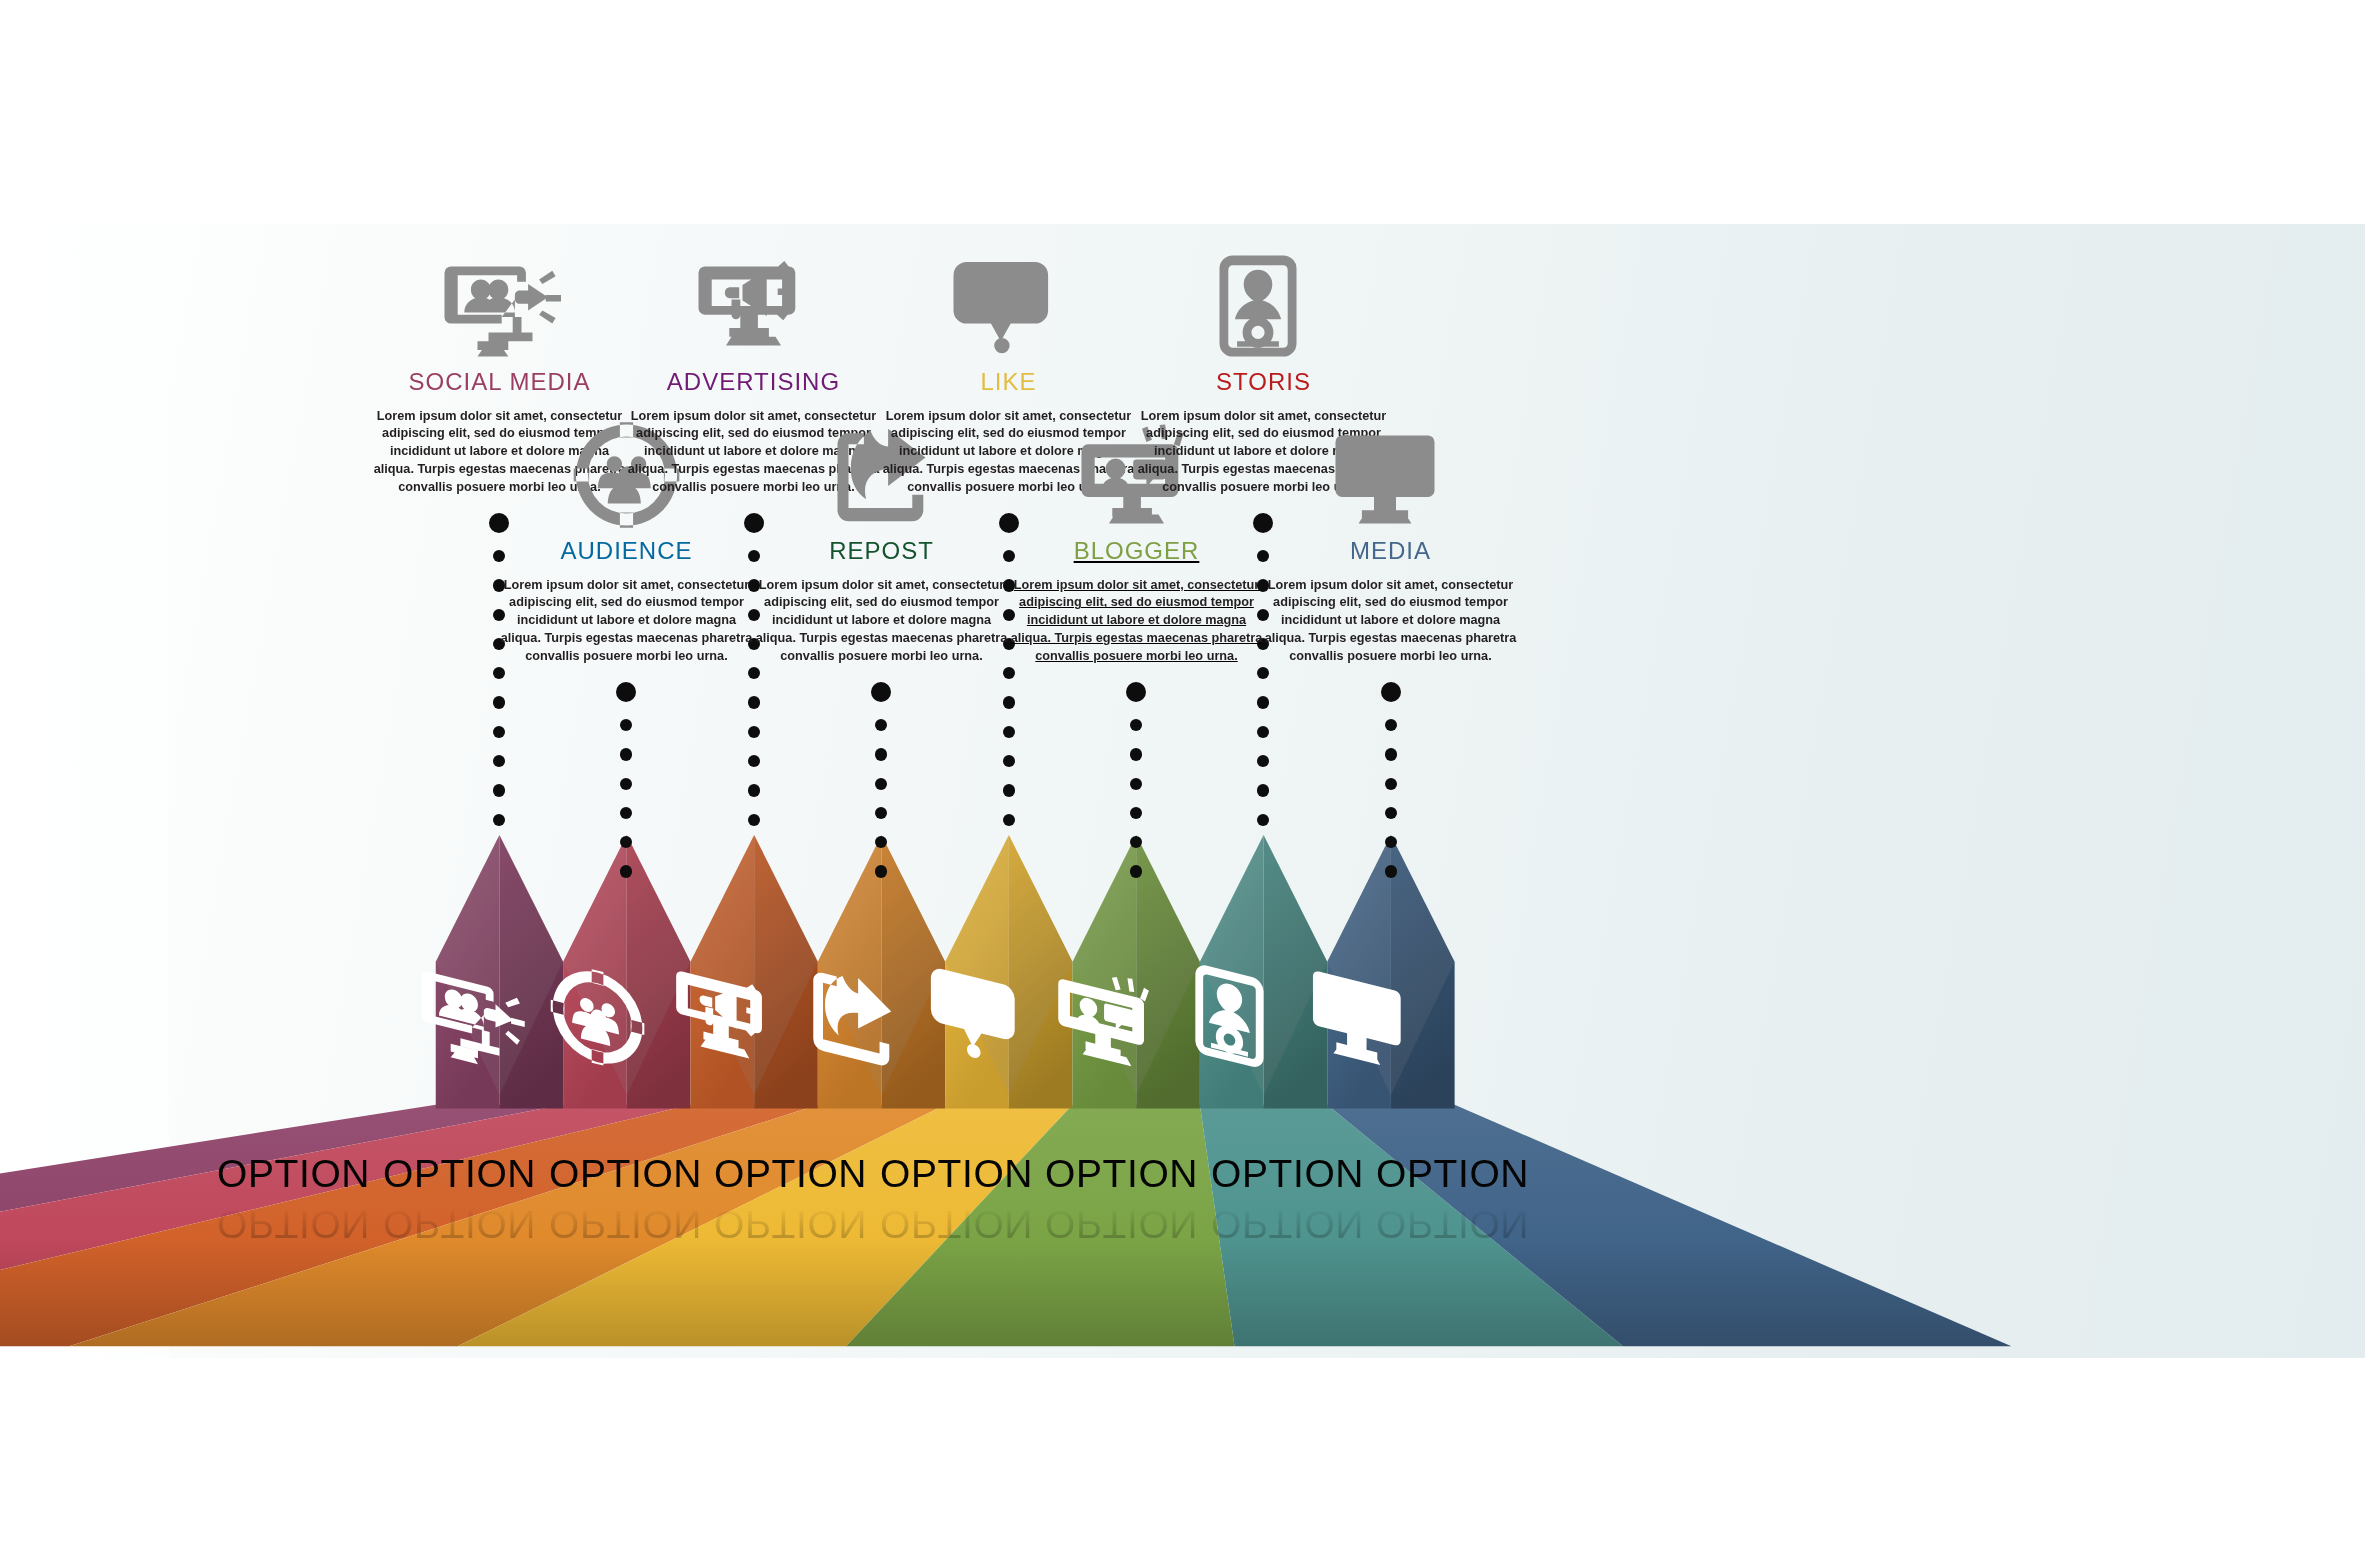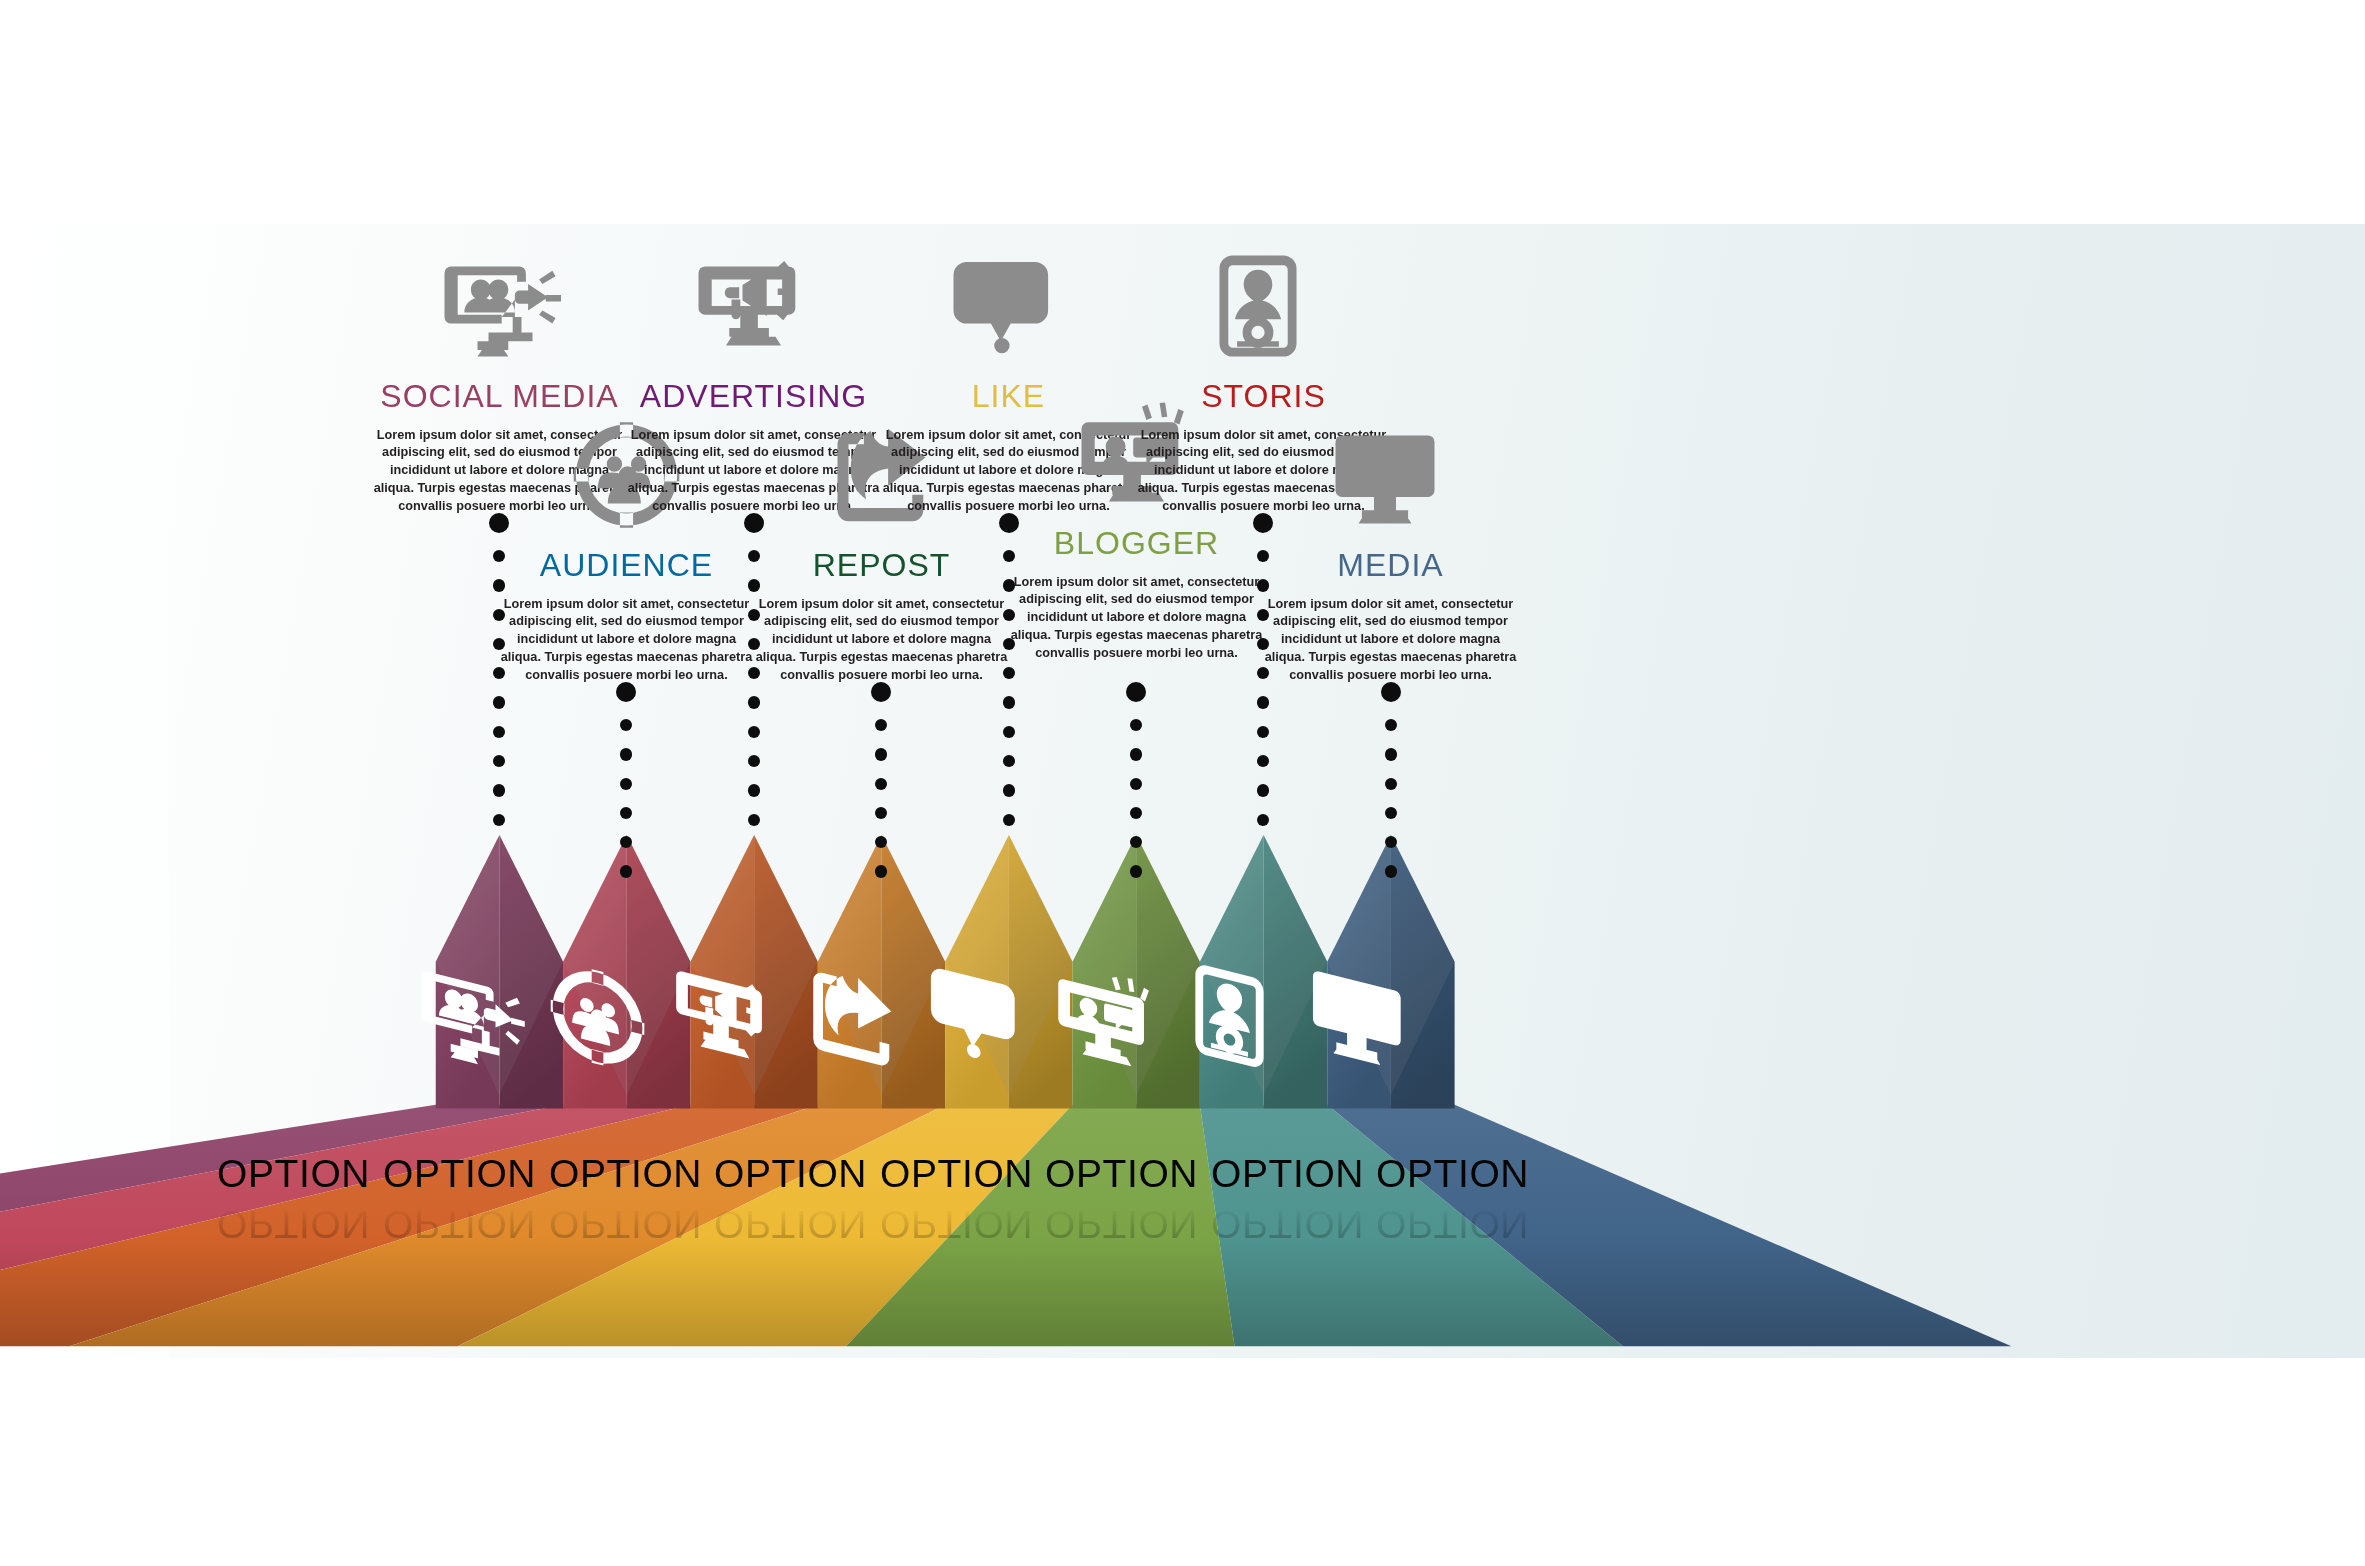--- a/index.html
+++ b/index.html
@@ -12,21 +12,21 @@
   
   .bgpanel{position:absolute;left:169px;top:224px;width:2197px;height:1134px;
       background:linear-gradient(100deg,#fdfefe 0%,#f6f9f9 22%,#eef4f4 55%,#e6eef0 80%,#e3ecee 100%);}
   .bgpanel.b2{left:0;top:224px;width:273px;
       background:linear-gradient(90deg,#ffffff 0%,#fbfdfd 100%);}
 
   
   .callout{position:absolute;width:273px;text-align:center;}
   .callout .ico{height:104px;display:flex;align-items:flex-end;justify-content:center;}
   .callout .ico svg{fill:#8c8c8c;}
-  .callout .ttl{font-size:32px;letter-spacing:1px;margin-top:17px;font-weight:400;text-align:center;}
+  .callout .ttl{font-size:24px;letter-spacing:1px;margin-top:7px;font-weight:400;text-align:center;}
   .callout .body{font-size:12.7px;line-height:1.40;color:#231f20;margin-top:11.7px;padding:0 10.4px;font-weight:600;}
 
   
   .conn{position:absolute;width:22px;display:flex;flex-direction:column;align-items:center;}
   .conn .bigdot{width:20px;height:20px;border-radius:50%;background:#0d0d0d;}
   .conn .dot{width:12.3px;height:12.3px;border-radius:50%;background:#0d0d0d;margin-top:17px;}
 
   
   .prisms{position:absolute;left:0;top:0;width:2366px;height:1566px;}
 
@@ -379,21 +379,21 @@
       </div>
       <div class="callout" style="left: 872px; top: 257px;">
         <div class="ico">
           <svg width="123" height="110" viewBox="0 0 100 100">
             <path d="M12 10h62a12 12 0 0 1 12 12v32a12 12 0 0 1-12 12H52l-9 16-9-16H12A12 12 0 0 1 0 54V22A12 12 0 0 1 12 10zM43 55c-9-7-19-14-19-24 0-6 5-10 10-10 4 0 7 2 9 5 2-3 5-5 9-5 5 0 10 4 10 10 0 10-10 17-19 24zM37 86a7 7 0 1 1 14 0 7 7 0 0 1-14 0z"></path>
           </svg>
         </div>
         <div class="ttl" style="color:#e3bc42">LIKE</div>
         <div class="body">Lorem ipsum dolor sit amet, consectetur adipiscing elit, sed do eiusmod tempor incididunt ut labore et dolore magna aliqua. Turpis egestas maecenas pharetra convallis posuere morbi leo urna.</div>
       </div>
-      <div class="callout" style="left: 1000px; top: 404px;">
+      <div class="callout" style="left: 1000px; top: 426px; text-decoration: underline;">
         <div class="ico">
           <svg width="123" height="110" viewBox="0 0 100 100">
             <path d="M6 22h76a6 6 0 0 1 6 6v36a6 6 0 0 1-6 6H54v10h10v8H28v-8h10V70H6a6 6 0 0 1-6-6V28a6 6 0 0 1 6-6zm6 12v24h64V34zM22 44a9 9 0 0 1 18 0c0 4-2 7-5 9 4 1 8 4 8 9v2H19v-2c0-5 4-8 8-9 -3-2-5-5-5-9zM50 36h24a3 3 0 0 1 3 3v12a3 3 0 0 1-3 3h-9l-6 7v-7h-9a3 3 0 0 1-3-3V39a3 3 0 0 1 3-3zM30 86h40l5 8H25zM60 6l4 12-5 2-4-12z M76 4l2 13-5 .6-2-13z M88 10l-4 12 5 2 4-12z"></path>
           </svg>
         </div>
         <div class="ttl" style="color:#7f9f43">BLOGGER</div>
         <div class="body">Lorem ipsum dolor sit amet, consectetur adipiscing elit, sed do eiusmod tempor incididunt ut labore et dolore magna aliqua. Turpis egestas maecenas pharetra convallis posuere morbi leo urna.</div>
       </div>
       <div class="callout" style="left: 1127px; top: 257px;">
         <div class="ico">

